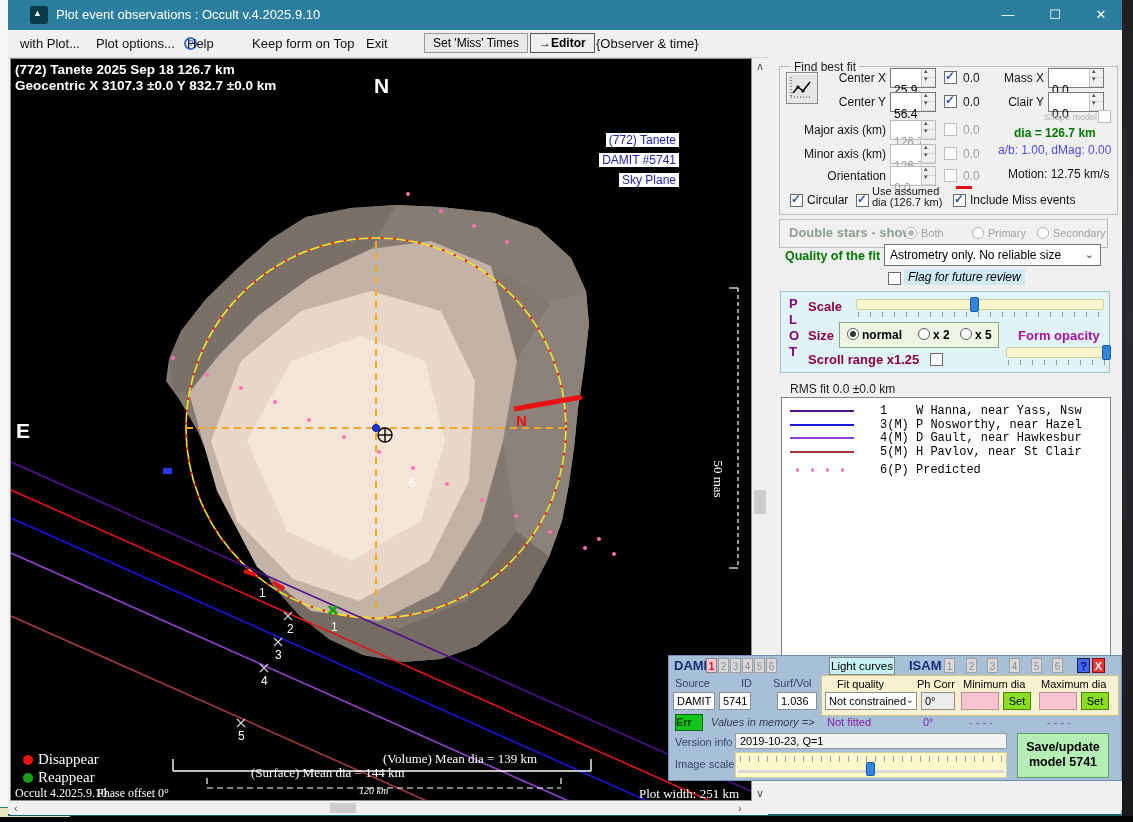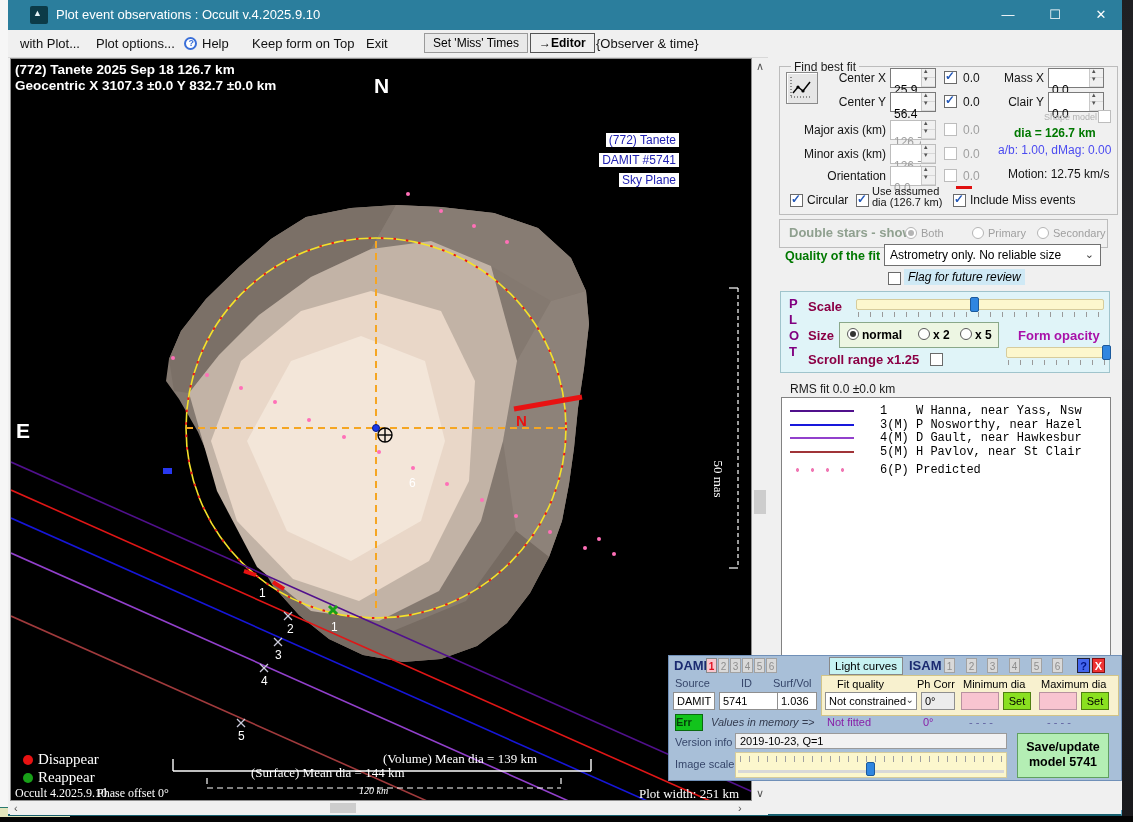--- a/index.html
+++ b/index.html
@@ -119,21 +119,21 @@
 <div class="abs" id="app-icon"></div>
 <div class="abs nw" id="title-text">Plot event observations : Occult v.4.2025.9.10</div>
 <div class="abs winbtn" style="left:985px">—</div>
 <div class="abs winbtn" style="left:1032px">☐</div>
 <div class="abs winbtn" style="left:1078px">✕</div>
 
 <div class="abs" id="menubar"></div>
 <div class="abs menu-item nw" style="left:20px">with Plot...</div>
 <div class="abs menu-item nw" style="left:96px">Plot options...</div>
 <div class="abs" id="help-icon"></div>
-<div class="abs menu-item nw" style="left:202px">Help</div>
+<div class="abs menu-item nw" style="left:187px">Help</div>
 <div class="abs menu-item nw" style="left:252px">Keep form on Top</div>
 <div class="abs menu-item nw" style="left:366px">Exit</div>
 <div class="abs mbtn nw" style="left:424px">Set 'Miss' Times</div>
 <div class="abs mbtn nw" id="editor-btn" style="left:530px">→Editor</div>
 <div class="abs menu-item nw" style="left:596px">{Observer &amp; time}</div>
 
 <div class="abs" id="plot">
   <svg width="740" height="741" viewBox="0 0 740 741">
 
     <polygon points="155,322 158,300 170,272 195,240 228,208 260,180 295,158 340,149 385,146 430,148 483,154 527,169 560,199 575,232 578,265 573,309 567,349 563,389 558,425 551,462 538,498 519,534 496,564 466,587 430,600 392,603 352,596 318,580 288,556 262,527 241,491 222,455 205,415 187,373 168,340" fill="#847970"></polygon>
@@ -429,42 +429,42 @@
 </div>
 
 <div class="abs" id="damit">
   <div class="abs dnav nw" style="left:5px;top:2px">DAMIT</div>
   <div class="abs dtab on" style="left:37px;top:2px">1</div>
   <div class="abs dtab" style="left:49px;top:2px">2</div>
   <div class="abs dtab" style="left:61px;top:2px">3</div>
   <div class="abs dtab" style="left:73px;top:2px">4</div>
   <div class="abs dtab" style="left:85px;top:2px">5</div>
   <div class="abs dtab" style="left:97px;top:2px">6</div>
-  <div class="abs" style="left:160px;top:1px;width:74px;height:18px;background:#c6f2f2;border:1px solid #888;font-size:11.5px;text-align:center;line-height:17px;box-sizing:border-box">Light curves</div>
+  <div class="abs" style="left:160px;top:1px;width:66px;height:18px;background:#c6f2f2;border:1px solid #888;font-size:11.5px;text-align:center;line-height:17px;box-sizing:border-box">Light curves</div>
   <div class="abs dnav nw" style="left:240px;top:2px">ISAM</div>
   <div class="abs dtab" style="left:275px;top:2px">1</div>
   <div class="abs dtab" style="left:297px;top:2px">2</div>
   <div class="abs dtab" style="left:318px;top:2px">3</div>
   <div class="abs dtab" style="left:340px;top:2px">4</div>
   <div class="abs dtab" style="left:362px;top:2px">5</div>
   <div class="abs dtab" style="left:383px;top:2px">6</div>
   <div class="abs" style="left:408px;top:2px;width:13px;height:15px;background:#4466ee;border:1px solid #223;color:#001488;font-weight:bold;font-size:11px;text-align:center;line-height:14px;box-sizing:border-box">?</div>
   <div class="abs" style="left:423px;top:2px;width:13px;height:15px;background:#ee3333;border:1px solid #801010;color:#fff;font-weight:bold;font-size:11px;text-align:center;line-height:14px;box-sizing:border-box">X</div>
 
   <div class="abs" style="left:152px;top:19px;width:298px;height:41px;background:#f8f1cf;border:1px solid #d2c488;box-sizing:border-box"></div>
   <div class="abs dlab nw" style="left:6px;top:21px">Source</div>
   <div class="abs dlab nw" style="left:72px;top:21px">ID</div>
   <div class="abs dlab nw" style="left:104px;top:21px">Surf/Vol</div>
   <div class="abs nw" style="left:168px;top:22px;font-size:11px">Fit quality</div>
   <div class="abs nw" style="left:248px;top:22px;font-size:11px">Ph Corr</div>
   <div class="abs nw" style="left:294px;top:22px;font-size:11px">Minimum dia</div>
   <div class="abs nw" style="left:372px;top:22px;font-size:11px">Maximum dia</div>
 
   <div class="abs dfield" style="left:4px;top:36px;width:42px">DAMIT</div>
-  <div class="abs dfield" style="left:50px;top:36px;width:59px">5741</div>
+  <div class="abs dfield" style="left:50px;top:36px;width:32px">5741</div>
   <div class="abs dfield" style="left:108px;top:36px;width:40px">1.036</div>
   <div class="abs dfield" style="left:156px;top:36px;width:92px">
     <span>Not constrained</span>
     <span class="abs" style="right:2px;top:1px;color:#404040;font-size:10px">⌄</span>
   </div>
   <div class="abs dfield gray" style="left:252px;top:36px;width:34px">0°</div>
   <div class="abs pink" style="left:292px;top:36px;width:38px"></div>
   <div class="abs setbtn" style="left:334px;top:36px;width:28px">Set</div>
   <div class="abs pink" style="left:370px;top:36px;width:38px"></div>
   <div class="abs setbtn" style="left:412px;top:36px;width:28px">Set</div>

